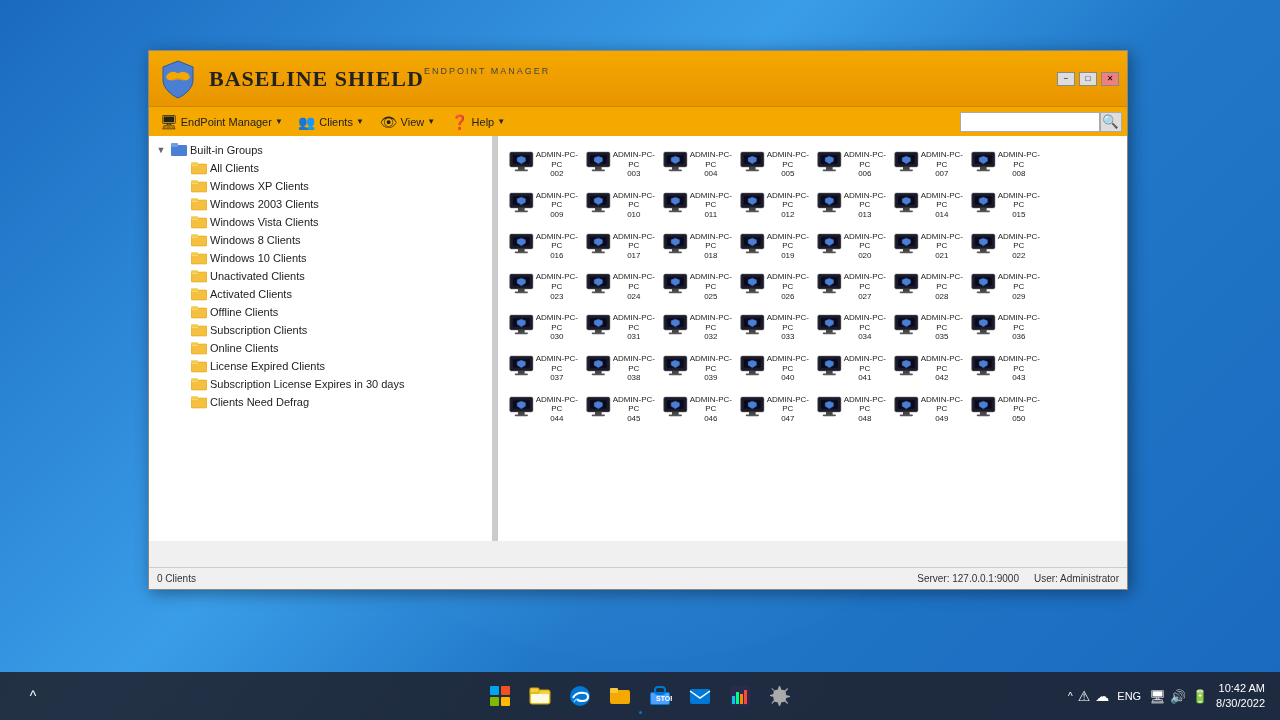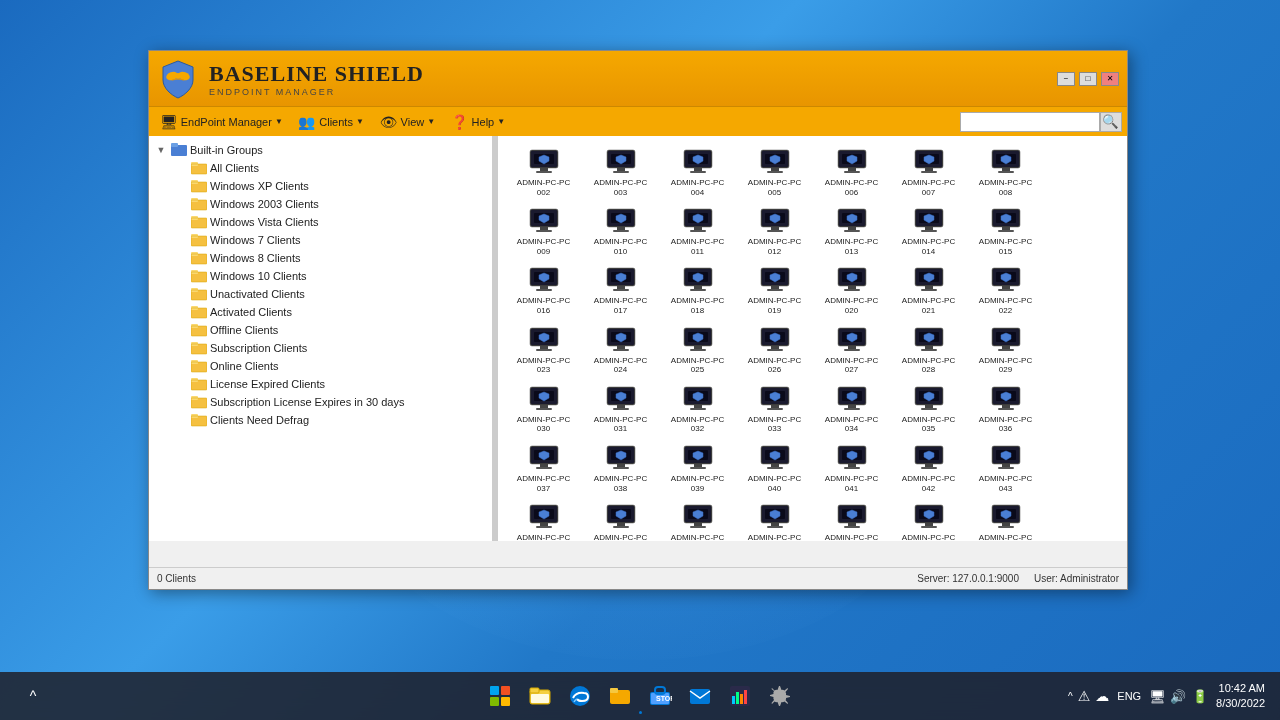--- a/index.html
+++ b/index.html
@@ -58,21 +58,21 @@
     }
 
     .title-bar-left {
       display: flex;
       align-items: center;
       gap: 10px;
     }
 
     .app-title {
       display: flex;
-      flex-direction: column;
+      flex-direction: row;
     }
 
     .app-title-main {
       font-size: 22px;
       font-weight: bold;
       color: #222;
       letter-spacing: 1px;
       font-family: 'Georgia', serif;
       text-transform: uppercase;
     }
@@ -216,22 +216,21 @@
       overflow-y: auto;
       padding: 8px;
       display: flex;
       flex-wrap: wrap;
       align-content: flex-start;
       gap: 2px;
     }
 
     .client-item {
       display: flex;
-      flex-direction: column;
-      align-items: center;
+      flex-direction: row;
       width: 75px;
       padding: 4px 2px;
       cursor: pointer;
     }
 
     .client-icon-svg {
       width: 32px;
       height: 28px;
     }
 
@@ -465,130 +464,119 @@
   </div>
           <div class="tree-item">
     <span class="tree-expand" style="visibility:hidden">▶</span>
     <span class="tree-icon">
       <svg width="16" height="14" viewBox="0 0 16 14">
         <rect x="0" y="3" width="16" height="10" rx="1" fill="#f5c040"></rect>
         <rect x="0" y="1" width="7" height="4" rx="1" fill="#fad870"></rect>
         <rect x="0" y="3" width="16" height="10" rx="1" fill="none" stroke="#d4a000" stroke-width="0.5"></rect>
       </svg>
     </span>
-    <span class="tree-label">Windows 7 Clients</span>
+    <span class="tree-label">Windows 8 Clients</span>
   </div>
           <div class="tree-item">
     <span class="tree-expand" style="visibility:hidden">▶</span>
     <span class="tree-icon">
       <svg width="16" height="14" viewBox="0 0 16 14">
         <rect x="0" y="3" width="16" height="10" rx="1" fill="#f5c040"></rect>
         <rect x="0" y="1" width="7" height="4" rx="1" fill="#fad870"></rect>
         <rect x="0" y="3" width="16" height="10" rx="1" fill="none" stroke="#d4a000" stroke-width="0.5"></rect>
       </svg>
     </span>
-    <span class="tree-label">Windows 8 Clients</span>
+    <span class="tree-label">Windows 10 Clients</span>
   </div>
           <div class="tree-item">
     <span class="tree-expand" style="visibility:hidden">▶</span>
     <span class="tree-icon">
       <svg width="16" height="14" viewBox="0 0 16 14">
         <rect x="0" y="3" width="16" height="10" rx="1" fill="#f5c040"></rect>
         <rect x="0" y="1" width="7" height="4" rx="1" fill="#fad870"></rect>
         <rect x="0" y="3" width="16" height="10" rx="1" fill="none" stroke="#d4a000" stroke-width="0.5"></rect>
       </svg>
     </span>
-    <span class="tree-label">Windows 10 Clients</span>
+    <span class="tree-label">Unactivated Clients</span>
   </div>
           <div class="tree-item">
     <span class="tree-expand" style="visibility:hidden">▶</span>
     <span class="tree-icon">
       <svg width="16" height="14" viewBox="0 0 16 14">
         <rect x="0" y="3" width="16" height="10" rx="1" fill="#f5c040"></rect>
         <rect x="0" y="1" width="7" height="4" rx="1" fill="#fad870"></rect>
         <rect x="0" y="3" width="16" height="10" rx="1" fill="none" stroke="#d4a000" stroke-width="0.5"></rect>
       </svg>
     </span>
-    <span class="tree-label">Unactivated Clients</span>
+    <span class="tree-label">Activated Clients</span>
   </div>
           <div class="tree-item">
     <span class="tree-expand" style="visibility:hidden">▶</span>
     <span class="tree-icon">
       <svg width="16" height="14" viewBox="0 0 16 14">
         <rect x="0" y="3" width="16" height="10" rx="1" fill="#f5c040"></rect>
         <rect x="0" y="1" width="7" height="4" rx="1" fill="#fad870"></rect>
         <rect x="0" y="3" width="16" height="10" rx="1" fill="none" stroke="#d4a000" stroke-width="0.5"></rect>
       </svg>
     </span>
-    <span class="tree-label">Activated Clients</span>
+    <span class="tree-label">Offline Clients</span>
   </div>
           <div class="tree-item">
     <span class="tree-expand" style="visibility:hidden">▶</span>
     <span class="tree-icon">
       <svg width="16" height="14" viewBox="0 0 16 14">
         <rect x="0" y="3" width="16" height="10" rx="1" fill="#f5c040"></rect>
         <rect x="0" y="1" width="7" height="4" rx="1" fill="#fad870"></rect>
         <rect x="0" y="3" width="16" height="10" rx="1" fill="none" stroke="#d4a000" stroke-width="0.5"></rect>
       </svg>
     </span>
-    <span class="tree-label">Offline Clients</span>
+    <span class="tree-label">Subscription Clients</span>
   </div>
           <div class="tree-item">
     <span class="tree-expand" style="visibility:hidden">▶</span>
     <span class="tree-icon">
       <svg width="16" height="14" viewBox="0 0 16 14">
         <rect x="0" y="3" width="16" height="10" rx="1" fill="#f5c040"></rect>
         <rect x="0" y="1" width="7" height="4" rx="1" fill="#fad870"></rect>
         <rect x="0" y="3" width="16" height="10" rx="1" fill="none" stroke="#d4a000" stroke-width="0.5"></rect>
       </svg>
     </span>
-    <span class="tree-label">Subscription Clients</span>
+    <span class="tree-label">Online Clients</span>
   </div>
           <div class="tree-item">
     <span class="tree-expand" style="visibility:hidden">▶</span>
     <span class="tree-icon">
       <svg width="16" height="14" viewBox="0 0 16 14">
         <rect x="0" y="3" width="16" height="10" rx="1" fill="#f5c040"></rect>
         <rect x="0" y="1" width="7" height="4" rx="1" fill="#fad870"></rect>
         <rect x="0" y="3" width="16" height="10" rx="1" fill="none" stroke="#d4a000" stroke-width="0.5"></rect>
       </svg>
     </span>
-    <span class="tree-label">Online Clients</span>
+    <span class="tree-label">License Expired Clients</span>
   </div>
           <div class="tree-item">
     <span class="tree-expand" style="visibility:hidden">▶</span>
     <span class="tree-icon">
       <svg width="16" height="14" viewBox="0 0 16 14">
         <rect x="0" y="3" width="16" height="10" rx="1" fill="#f5c040"></rect>
         <rect x="0" y="1" width="7" height="4" rx="1" fill="#fad870"></rect>
         <rect x="0" y="3" width="16" height="10" rx="1" fill="none" stroke="#d4a000" stroke-width="0.5"></rect>
       </svg>
     </span>
-    <span class="tree-label">License Expired Clients</span>
+    <span class="tree-label">Subscription License Expires in 30 days</span>
   </div>
           <div class="tree-item">
     <span class="tree-expand" style="visibility:hidden">▶</span>
     <span class="tree-icon">
       <svg width="16" height="14" viewBox="0 0 16 14">
         <rect x="0" y="3" width="16" height="10" rx="1" fill="#f5c040"></rect>
         <rect x="0" y="1" width="7" height="4" rx="1" fill="#fad870"></rect>
         <rect x="0" y="3" width="16" height="10" rx="1" fill="none" stroke="#d4a000" stroke-width="0.5"></rect>
       </svg>
     </span>
-    <span class="tree-label">Subscription License Expires in 30 days</span>
-  </div>
-          <div class="tree-item">
-    <span class="tree-expand" style="visibility:hidden">▶</span>
-    <span class="tree-icon">
-      <svg width="16" height="14" viewBox="0 0 16 14">
-        <rect x="0" y="3" width="16" height="10" rx="1" fill="#f5c040"></rect>
-        <rect x="0" y="1" width="7" height="4" rx="1" fill="#fad870"></rect>
-        <rect x="0" y="3" width="16" height="10" rx="1" fill="none" stroke="#d4a000" stroke-width="0.5"></rect>
-      </svg>
-    </span>
     <span class="tree-label">Clients Need Defrag</span>
   </div>
         </div>
     </div>
 
     <div class="v-divider"></div>
 
     <div class="client-grid" id="client-grid">
     <div class="client-item">
     <svg class="client-icon-svg" viewBox="0 0 32 28">

